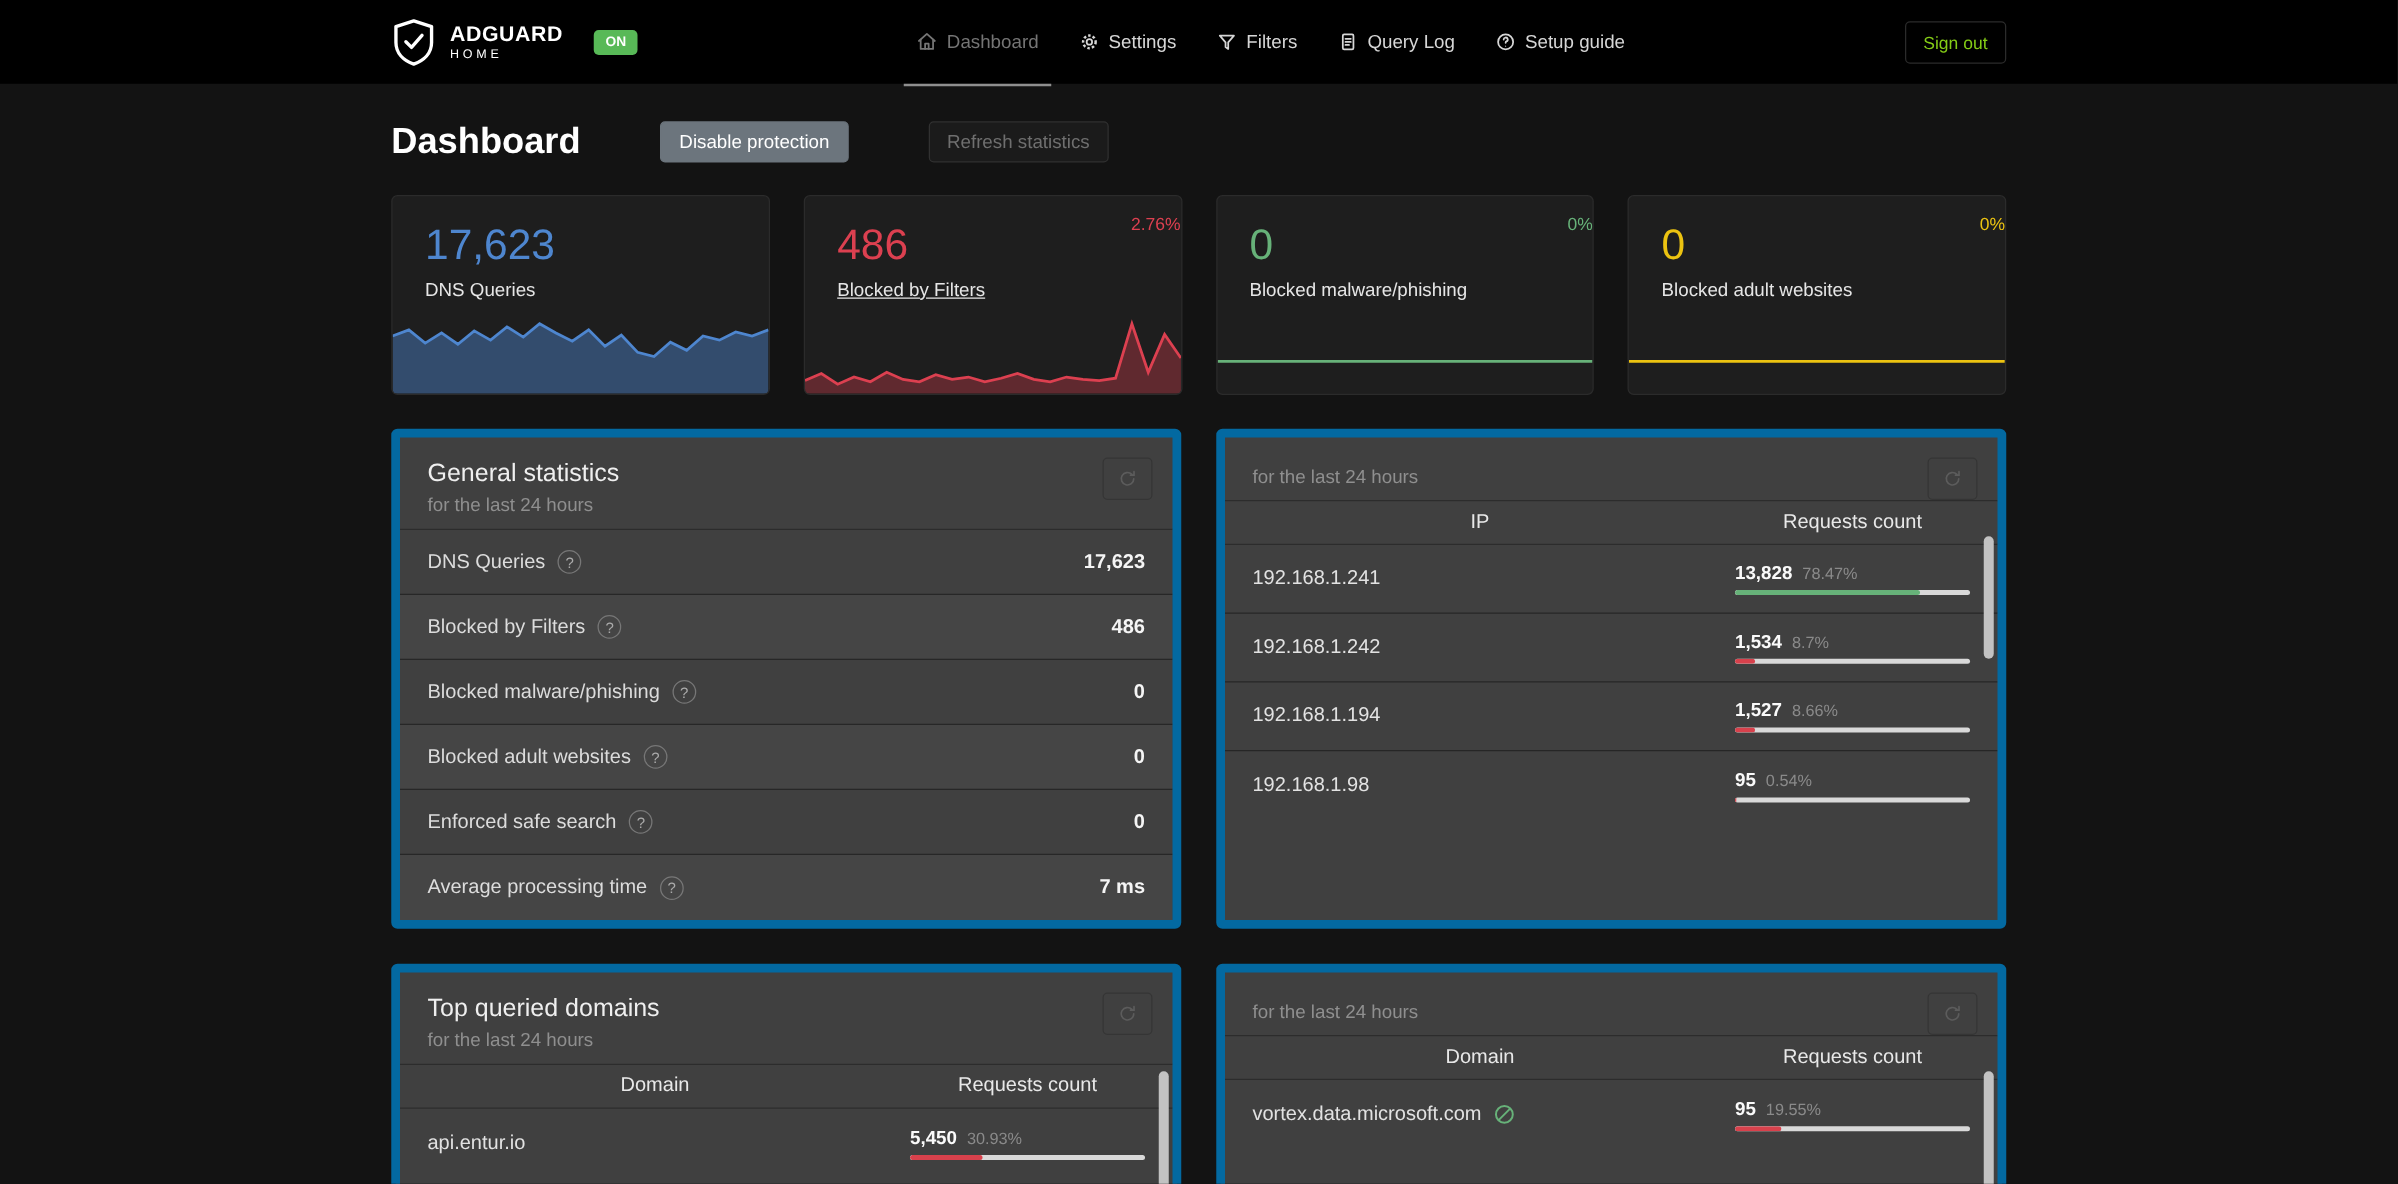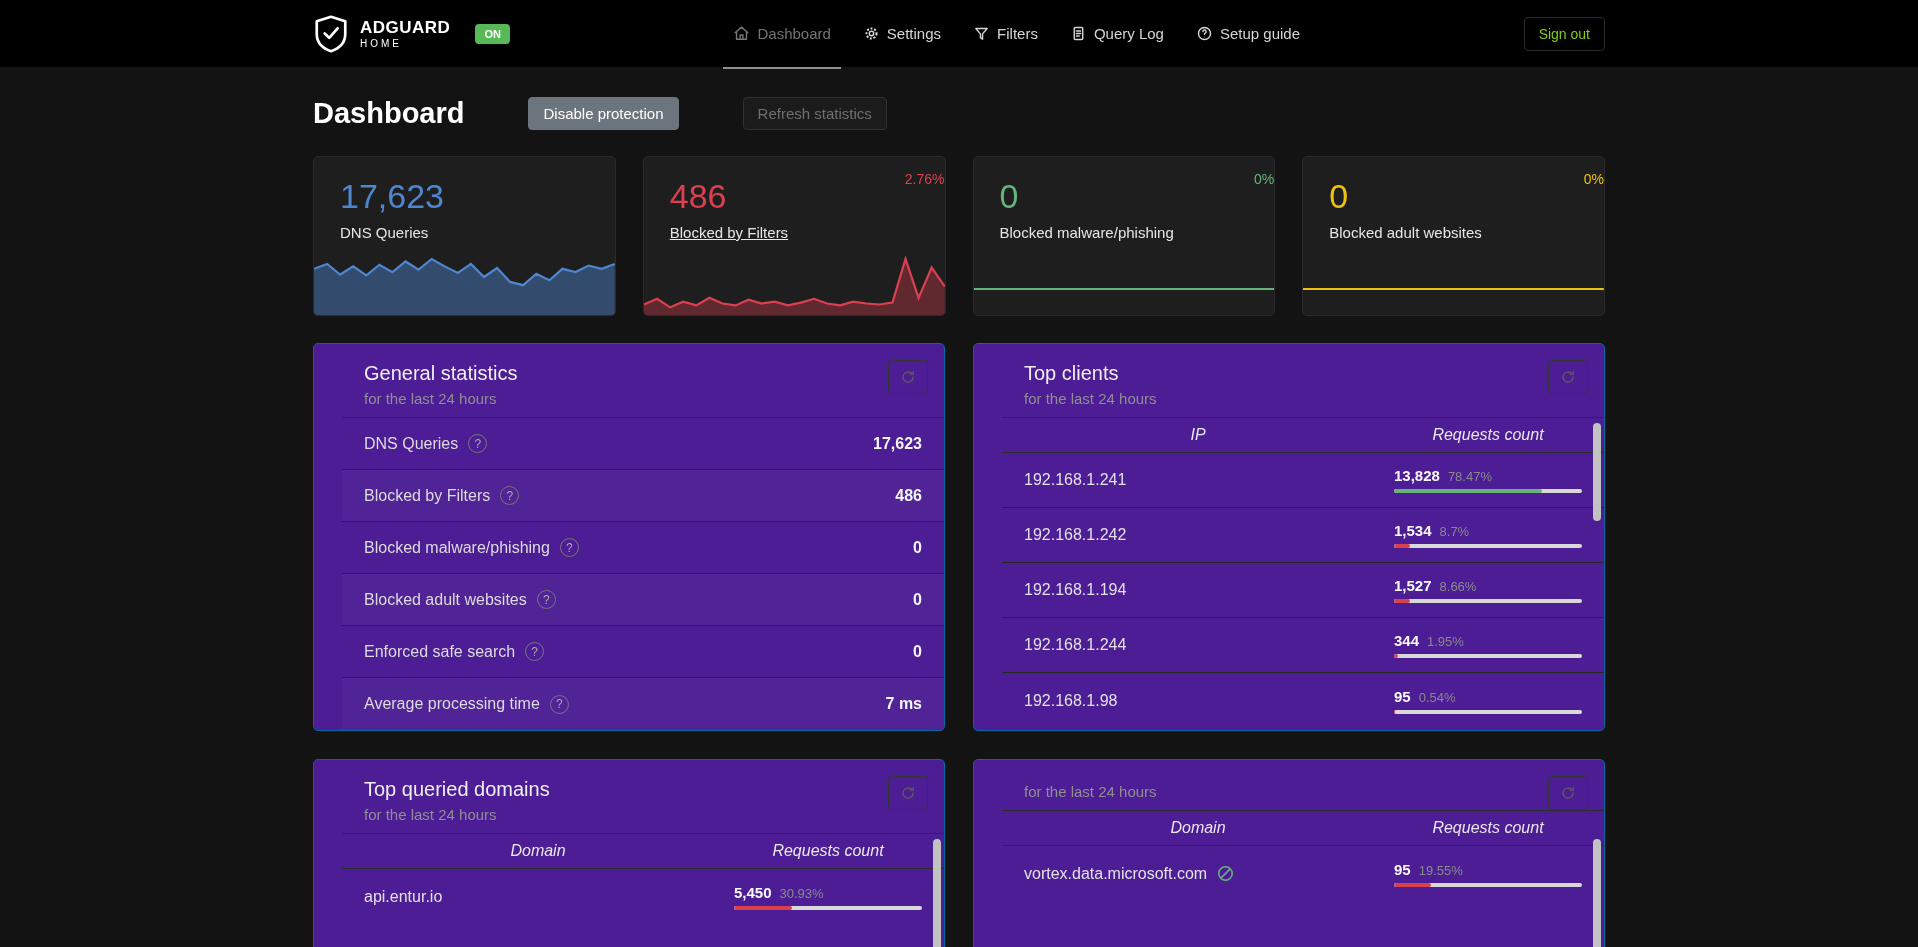--- a/index.html
+++ b/index.html
@@ -39,39 +39,39 @@
   .stat-value { font-size:34px; font-weight:400; margin:20px 0 8px 26px; }
   .stat-label { font-size:15px; color:#e6e6e6; margin-left:26px; position:relative; z-index:2; }
   .stat-label.link { text-decoration:underline; cursor:pointer; }
   .stat-pct { position:absolute; top:14px; right:0; font-size:14px; }
   .c-blue { color:#4e86cf; } .c-red { color:#dc4050; } .c-green { color:#67b279; } .c-yellow { color:#ecc311; }
   .spark-wrap { position:absolute; left:0; right:0; bottom:0; height:62px; z-index:1; }
   .spark-wrap svg { width:100%; height:100%; display:block; }
 
   
   .grid-row { display:flex; gap:28px; margin-bottom:28px; }
-  .panel { flex:1; background:#4c1d95; border:1px solid #0369a1; border-radius:5px; position:relative; overflow:hidden;padding-left:28px; }
+  .panel { flex:1; background:#404040; border:7px solid #0369a1; border-radius:5px; position:relative; overflow:hidden; }
   .panel.cropped { height:330px; }
   .panel-head { padding:18px 22px 10px; position:relative; }
   .panel-title { font-size:20px; font-weight:400; color:#efefef; }
   .panel-sub { font-size:15px; color:#8f8f8f; margin-top:5px; }
   .refresh-btn { position:absolute; top:16px; right:16px; width:40px; height:34px; background:transparent; border:1px solid #353535; border-radius:4px; color:#5c5c5c; display:flex; align-items:center; justify-content:center; cursor:pointer; }
   .refresh-btn svg { width:16px; height:16px; }
 
   
   .stats-table { border-top:1px solid #2c2c2c; }
   .stats-row { display:flex; justify-content:space-between; align-items:center; height:52px; padding:0 22px; border-bottom:1px solid #272727; font-size:16px; }
   .stats-row:nth-child(even) { background:rgba(255,255,255,0.028); }
   .stats-row:last-child { border-bottom:none; }
   .stats-label { display:flex; align-items:center; gap:10px; color:#dcdcdc; }
   .qmark { width:19px; height:19px; border:1px solid #777; border-radius:50%; color:#aaa; font-size:12px; display:inline-flex; align-items:center; justify-content:center; cursor:pointer; flex:none; }
   .stats-value { font-weight:700; font-size:16px; color:#f5f5f5; }
 
   
-  .tbl-head { display:flex; align-items:center; height:36px; border-top:1px solid #2c2c2c; border-bottom:1px solid #2c2c2c; font-size:16px; color:#e8e8e8;font-style:italic; }
+  .tbl-head { display:flex; align-items:center; height:36px; border-top:1px solid #2c2c2c; border-bottom:1px solid #2c2c2c; font-size:16px; color:#e8e8e8; }
   .col-l { flex:1; text-align:center; }
   .col-r { width:188px; margin-right:22px; text-align:center; }
   .t-row { display:flex; align-items:center; height:55px; border-bottom:1px solid #262626; padding-left:22px; }
   .t-row:last-child { border-bottom:none; }
   .cell-main { flex:1; font-size:16px; color:#e2e2e2; display:flex; align-items:center; gap:9px; }
   .count-cell { width:188px; margin-right:22px; }
   .count-line { display:flex; align-items:baseline; gap:8px; }
   .count { font-weight:700; font-size:15px; color:#fafafa; }
   .pct { font-size:13px; color:#8a8a8a; }
   .bar { height:4px; background:#d9d9d9; border-radius:2px; margin-top:5px; position:relative; overflow:hidden; }
@@ -255,21 +255,20 @@
               <span>Average processing time</span>
               <span class="qmark">?</span>
             </span>
           <span class="stats-value">7 ms</span>
         </div>
       </div>
     </section>
 
     <section class="panel">
       <div class="panel-head">
-        <div class="panel-title">Top clients</div>
         <div class="panel-sub">for the last 24 hours</div>
         <button class="refresh-btn">
           <svg viewBox="0 0 24 24" fill="none" stroke="currentColor" stroke-width="2" stroke-linecap="round">
               <path d="M19.5 12a7.5 7.5 0 1 1-2.2-5.3"></path>
               <path d="M19.8 3.5v4.2h-4.2"></path>
             </svg>
         </button>
       </div>
       <div class="tbl-head">
         <span class="col-l">IP</span>
@@ -308,34 +307,20 @@
           <div class="cell-main">
               <span>192.168.1.194</span>
             </div>
           <div class="count-cell">
             <div class="count-line">
                 <span class="count">1,527</span>
                 <span class="pct">8.66%</span>
               </div>
             <div class="bar">
                 <div class="bar-fill fill-red" style="width: 8.66%;"></div>
-              </div>
-          </div>
-        </div>
-        <div class="t-row">
-          <div class="cell-main">
-              <span>192.168.1.244</span>
-            </div>
-          <div class="count-cell">
-            <div class="count-line">
-                <span class="count">344</span>
-                <span class="pct">1.95%</span>
-              </div>
-            <div class="bar">
-                <div class="bar-fill fill-red" style="width: 1.95%;"></div>
               </div>
           </div>
         </div>
         <div class="t-row">
           <div class="cell-main">
               <span>192.168.1.98</span>
             </div>
           <div class="count-cell">
             <div class="count-line">
                 <span class="count">95</span>

